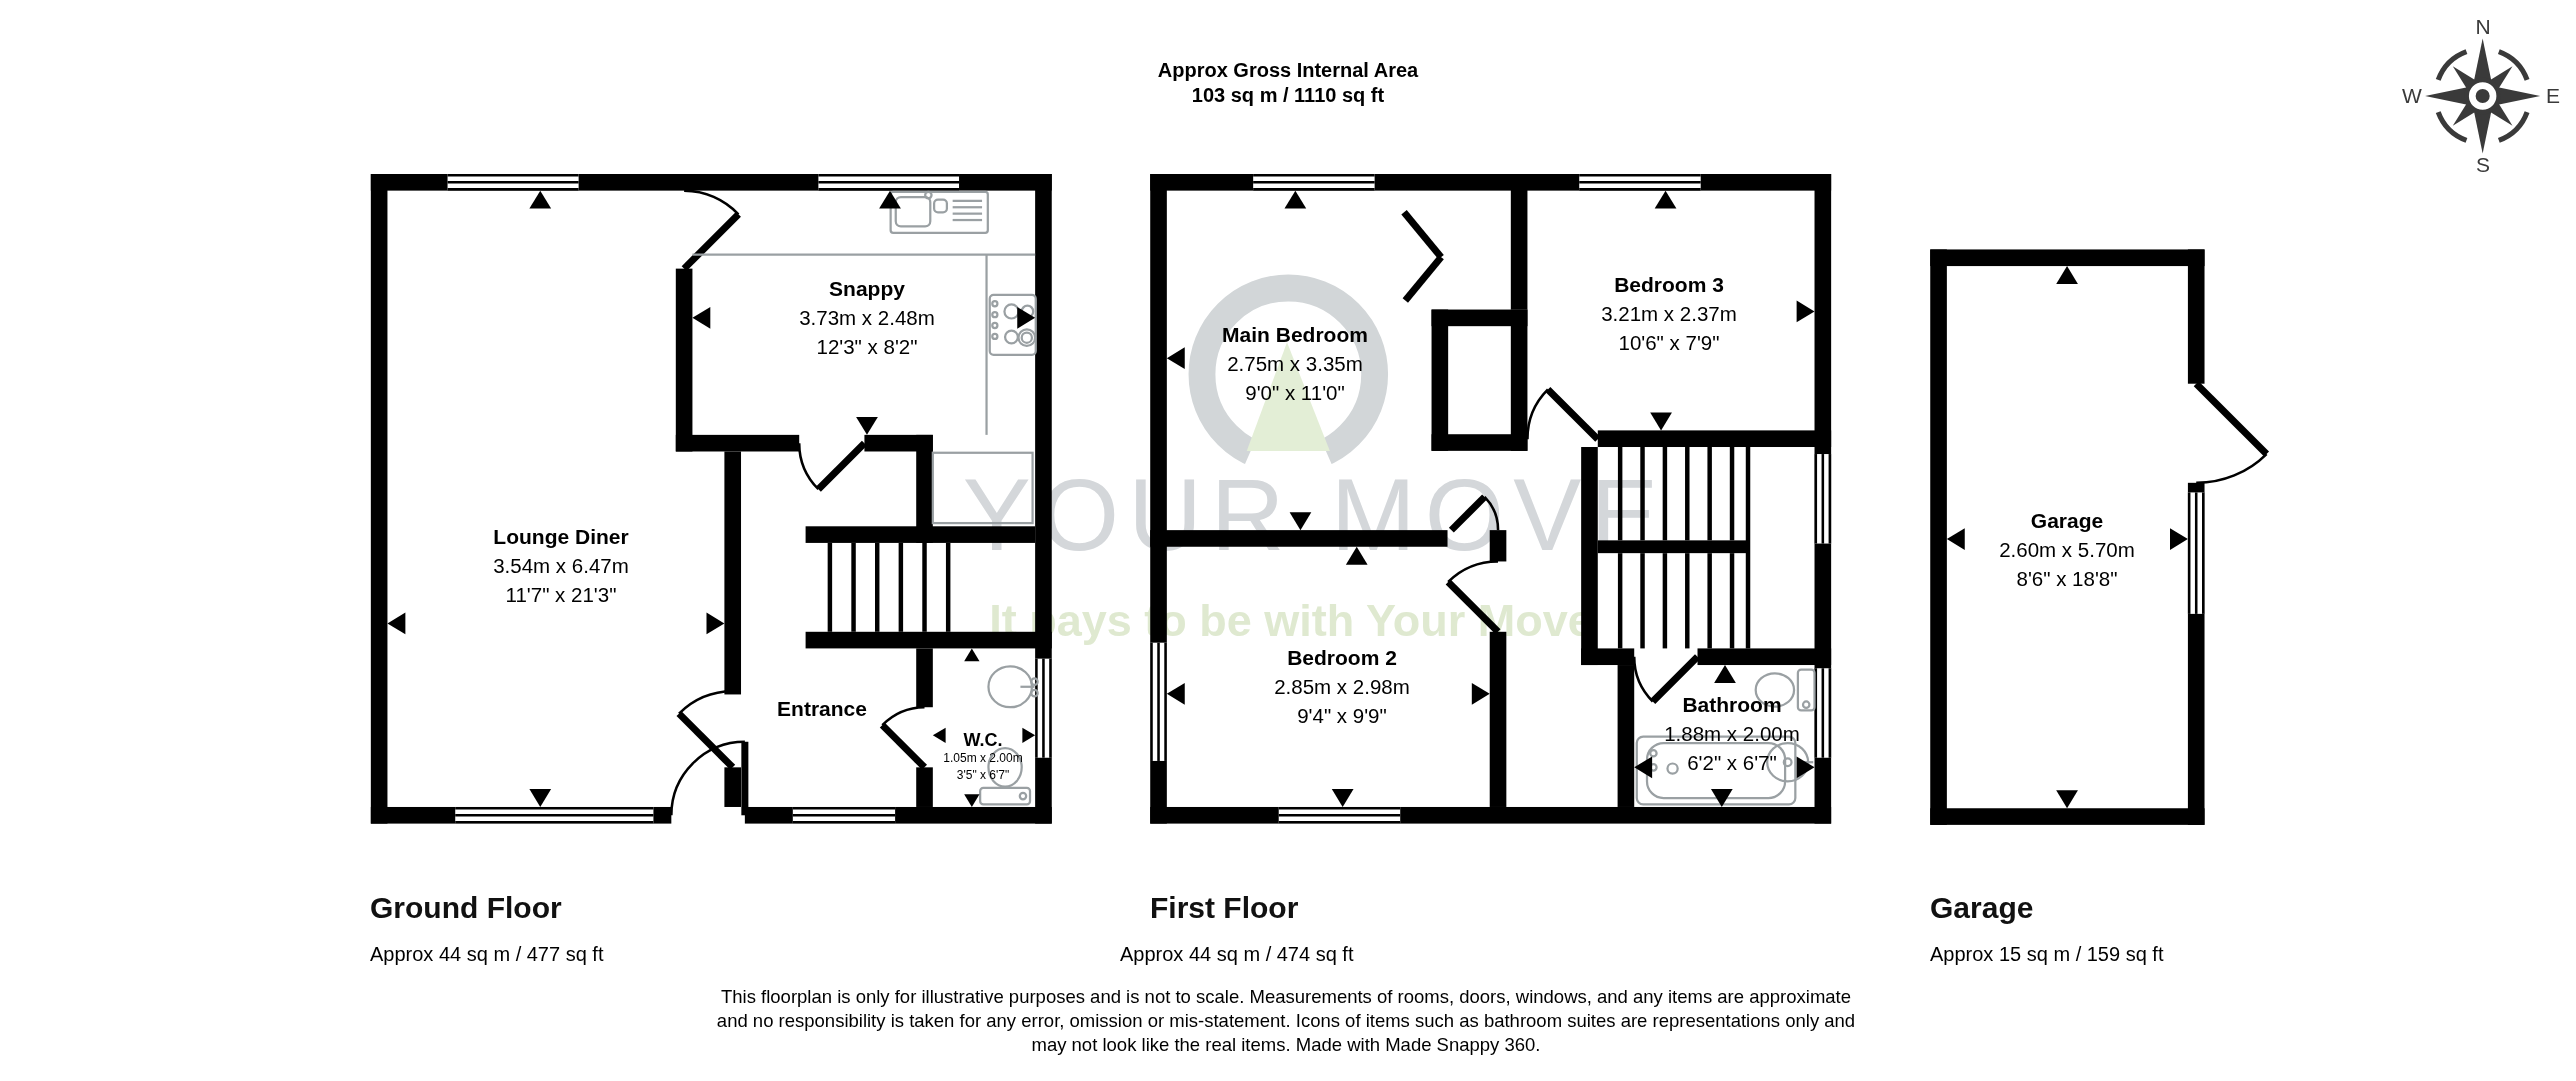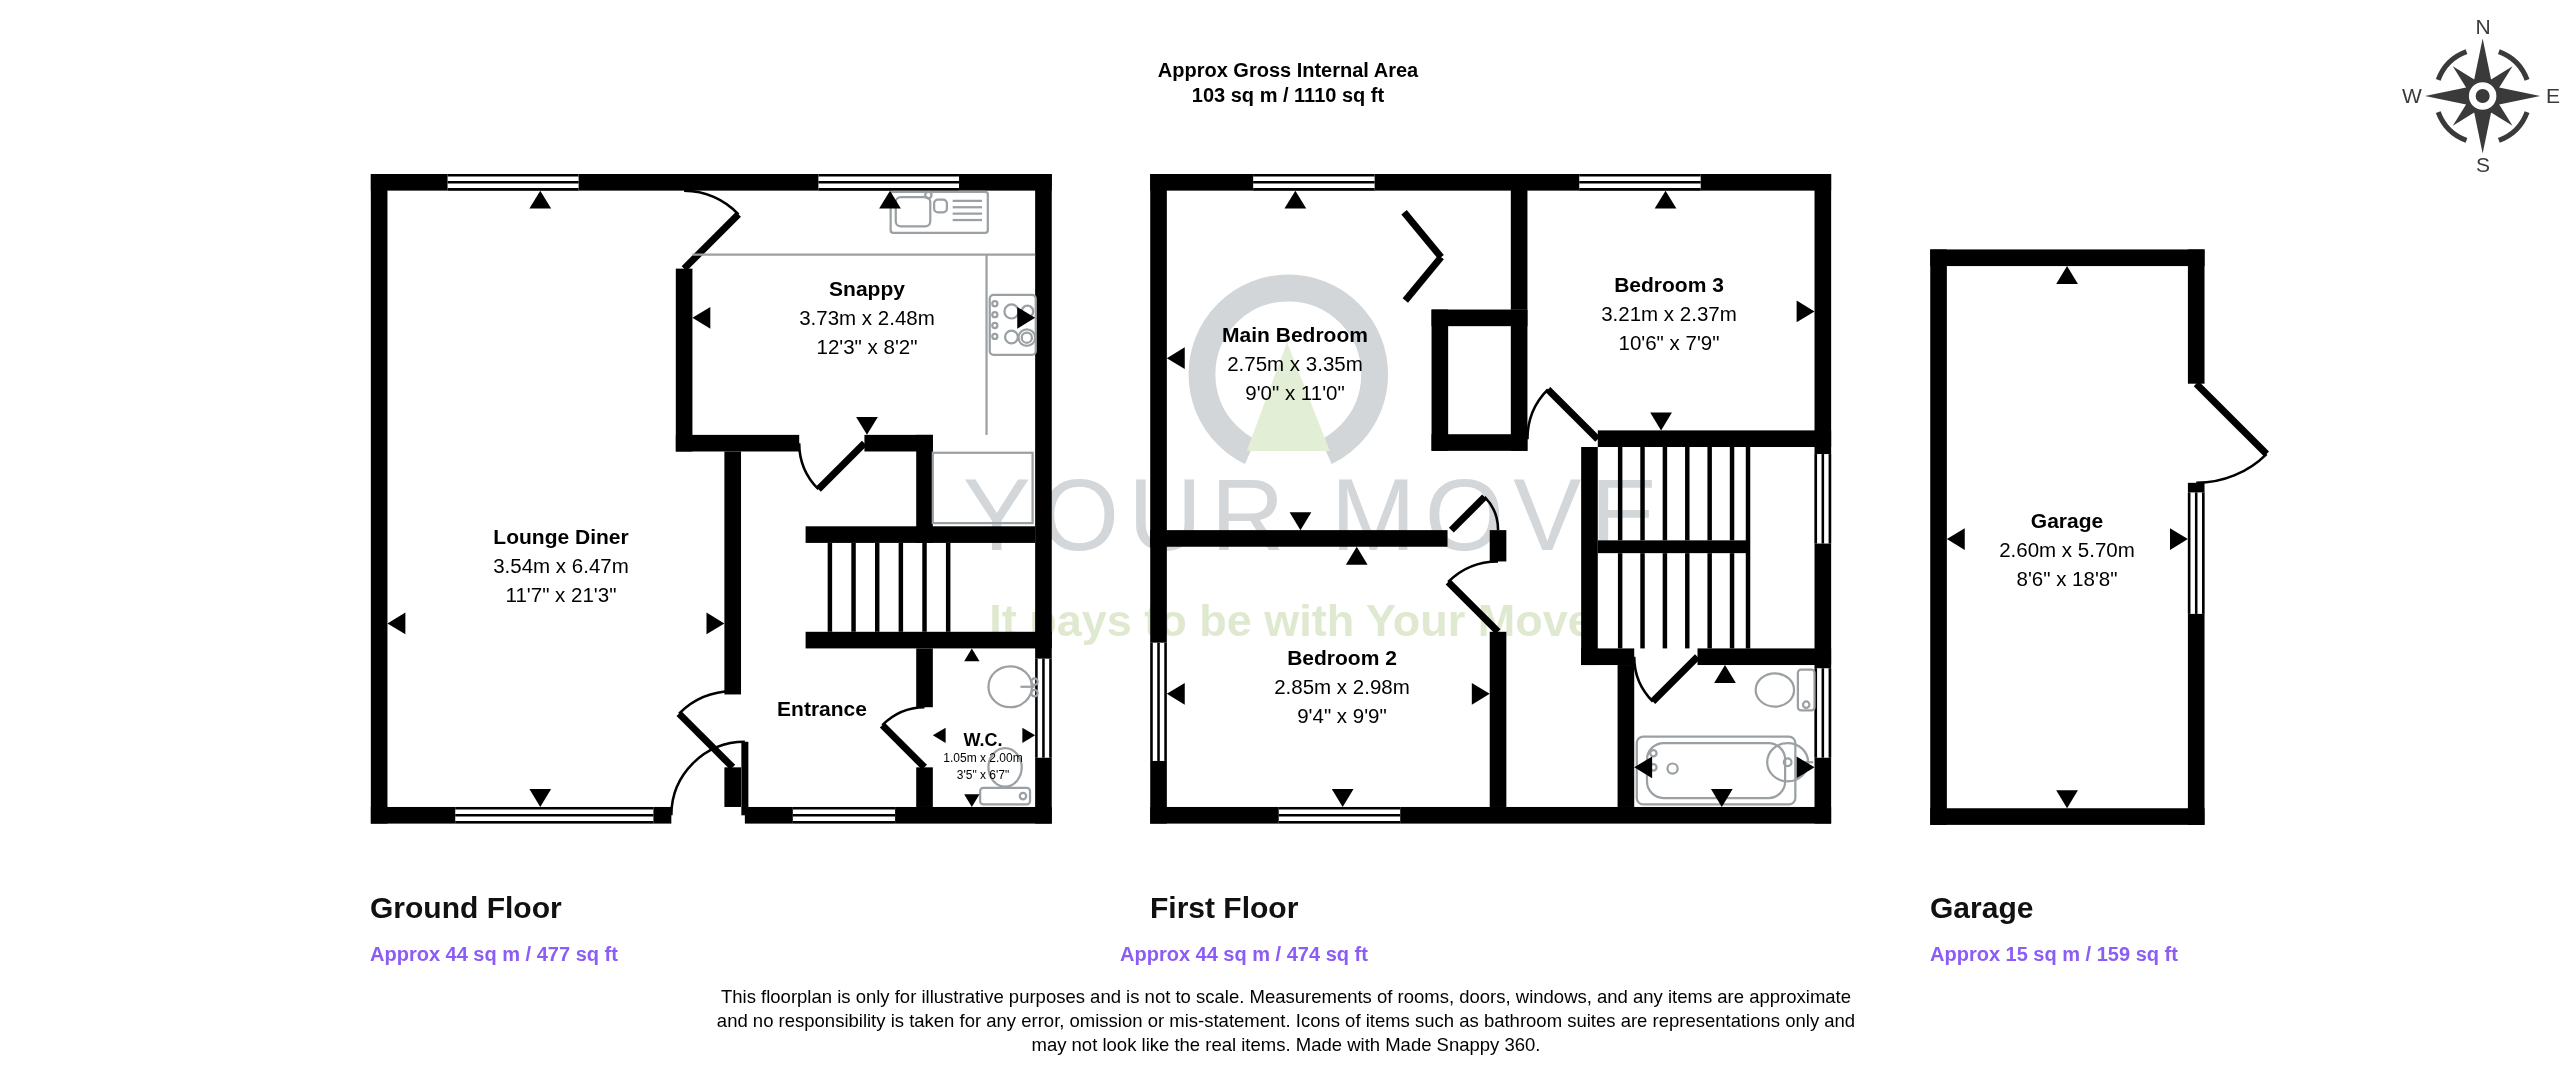--- a/index.html
+++ b/index.html
@@ -7,21 +7,21 @@
        font-family:"Liberation Sans",sans-serif;color:#000}
   .abs{position:absolute}
   .ctr{transform:translate(-50%,-50%);text-align:center}
   .ctrx{transform:translateX(-50%);text-align:center}
   .room-label .rn{font-weight:bold;font-size:21px;line-height:29px;white-space:nowrap}
   .room-label .rd{font-weight:normal;font-size:20.5px;line-height:29px;white-space:nowrap}
   .room-label.small .rn{font-size:18px;line-height:19px}
   .room-label.small .rd{font-size:12px;line-height:17.3px}
   .title{font-size:20px;font-weight:bold;line-height:25px;white-space:nowrap}
   .floor-caption{font-size:30px;font-weight:bold;color:#111;white-space:nowrap}
-  .floor-area{font-size:20px;font-weight:bold;color:#8b5cf6;white-space:nowrap}
+  .floor-area{font-size:20px;font-weight:normal;color:#000000;white-space:nowrap}
   .disclaimer{font-size:18.5px;line-height:24px;white-space:nowrap}
   .wm-brand{font-size:102px;font-weight:normal;letter-spacing:9px;color:#d4d7da;white-space:nowrap}
   .wm-tag{font-size:45px;font-weight:bold;color:#dfe9d0;white-space:nowrap}
   .compass-letter{font-size:21px;color:#3a3a3a;white-space:nowrap}
   .z1{z-index:1}.z2{z-index:2}.z3{z-index:3}
   svg .wall{fill:#000000}
   svg .winline{stroke:#000;stroke-width:4}
   svg .leaf{stroke:#000;stroke-width:11;fill:none}
   svg .arc{stroke:#000;stroke-width:4;fill:none}
   svg .tread{stroke:#000;stroke-width:7}
@@ -371,20 +371,25 @@
   <div class="abs ctr room-label" style="left:1669px;top:313px">
     <div class="rn">Bedroom 3</div>
     <div class="rd">3.21m x 2.37m</div>
     <div class="rd">10'6" x 7'9"</div>
   </div>
   <div class="abs ctr room-label" style="left:1342px;top:686px">
     <div class="rn">Bedroom 2</div>
     <div class="rd">2.85m x 2.98m</div>
     <div class="rd">9'4" x 9'9"</div>
   </div>
+  <div class="abs ctr room-label" style="left:1732px;top:733px">
+    <div class="rn">Bathroom</div>
+    <div class="rd">1.88m x 2.00m</div>
+    <div class="rd">6'2" x 6'7"</div>
+  </div>
 
   <div class="abs ctr room-label" style="left:2067px;top:549px">
     <div class="rn">Garage</div>
     <div class="rd">2.60m x 5.70m</div>
     <div class="rd">8'6" x 18'8"</div>
   </div>
 
   <div class="abs floor-caption" style="left:370px;top:891px">Ground Floor</div>
   <div class="abs floor-area" style="left:370px;top:943px">Approx 44 sq m / 477 sq ft</div>
   <div class="abs floor-caption" style="left:1150px;top:891px">First Floor</div>

